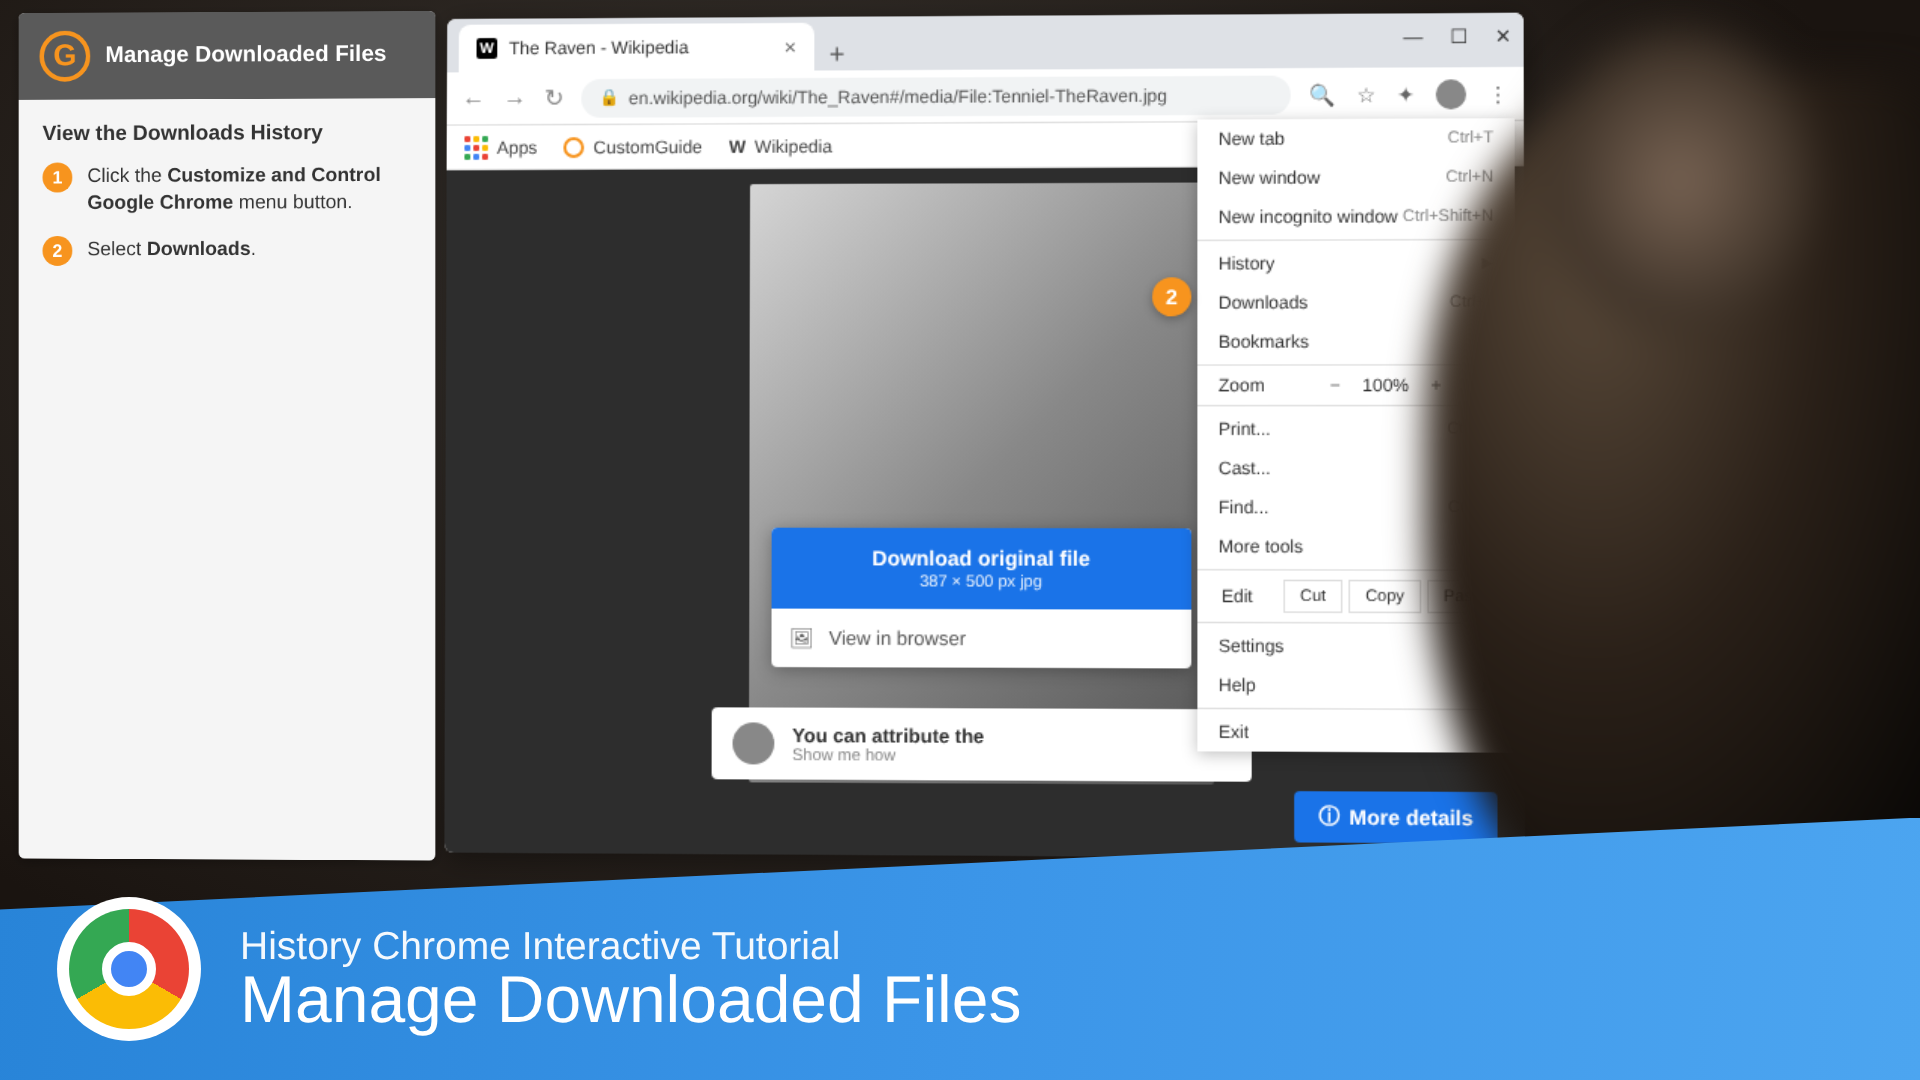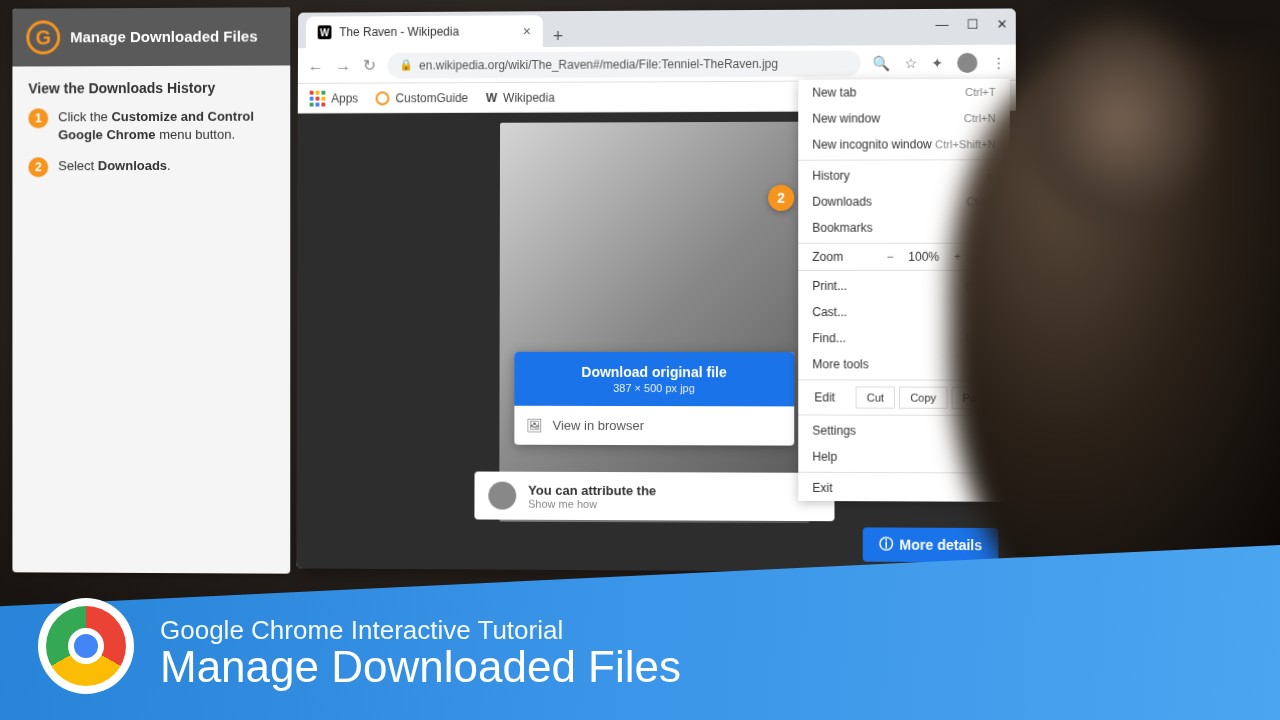--- a/index.html
+++ b/index.html
@@ -251,17 +251,17 @@
         </div>
     </div>
 
     <div class="callout" style="right:220px;top:175px">2</div>
   </div>
 
   <div class="banner">
     <div class="banner-bg"></div>
     <div class="chrome-logo"></div>
     <div class="banner-text">
-      <div class="banner-sub">Google Chrome Interactive Tutorial</div>
+      <div class="banner-sub">History Chrome Interactive Tutorial</div>
       <div class="banner-title">Manage Downloaded Files</div>
     </div>
   </div>
 </div>
 
 </body></html>

